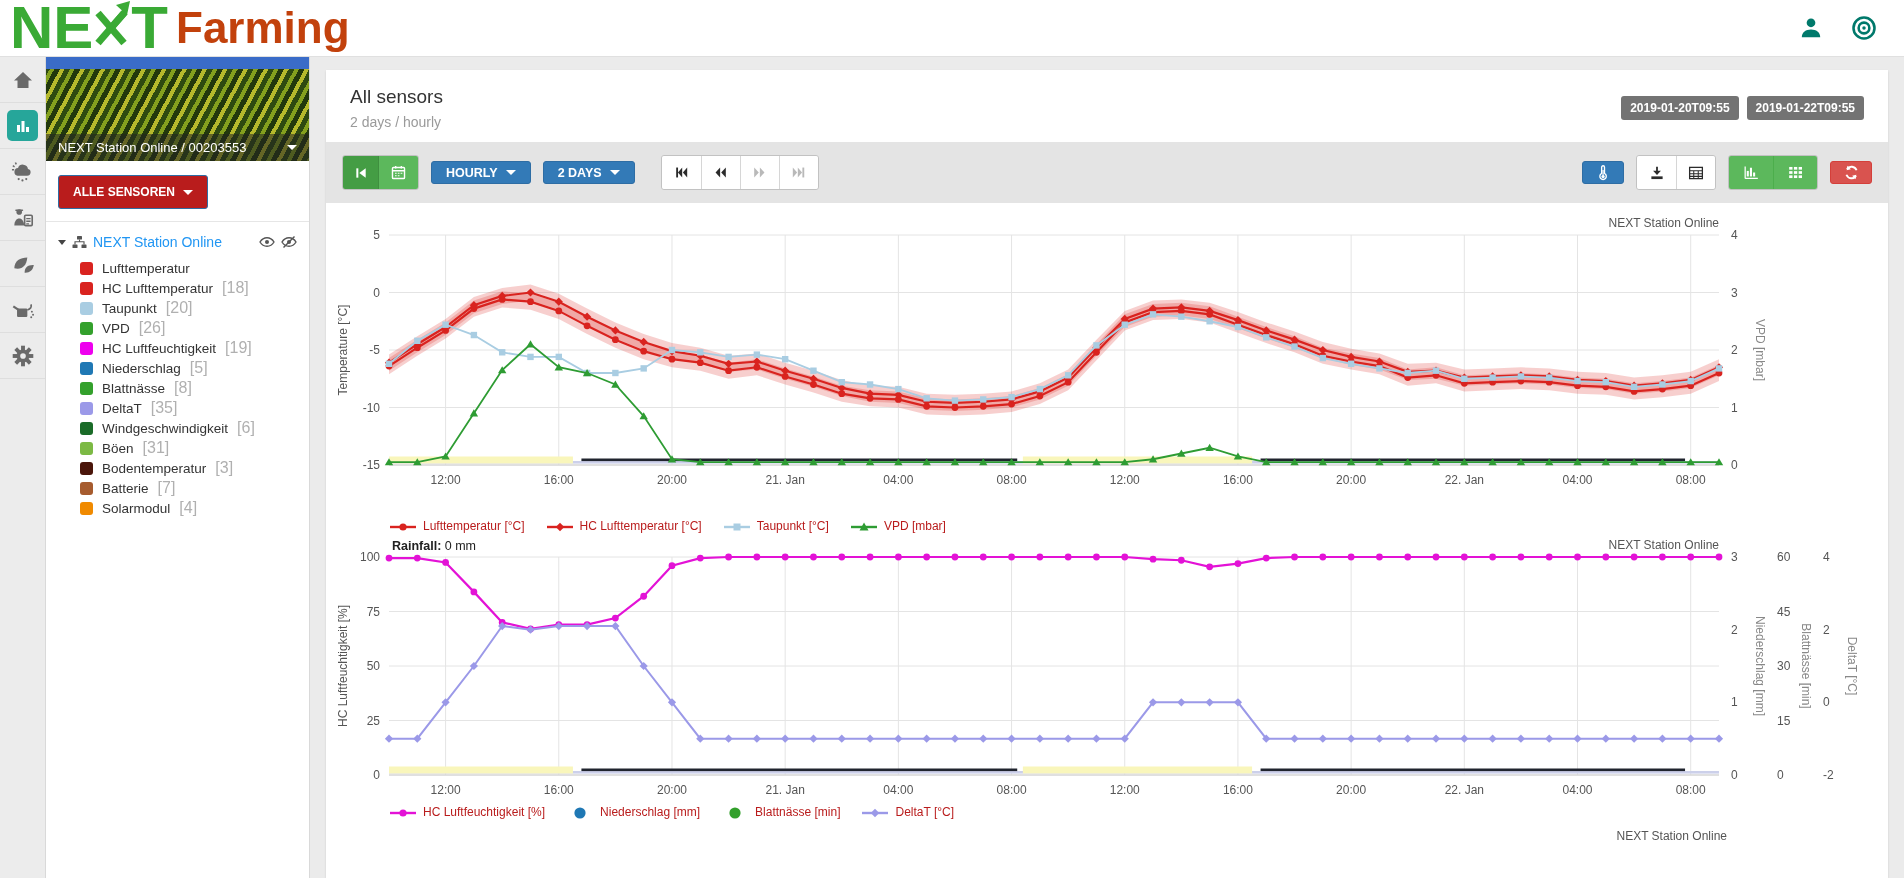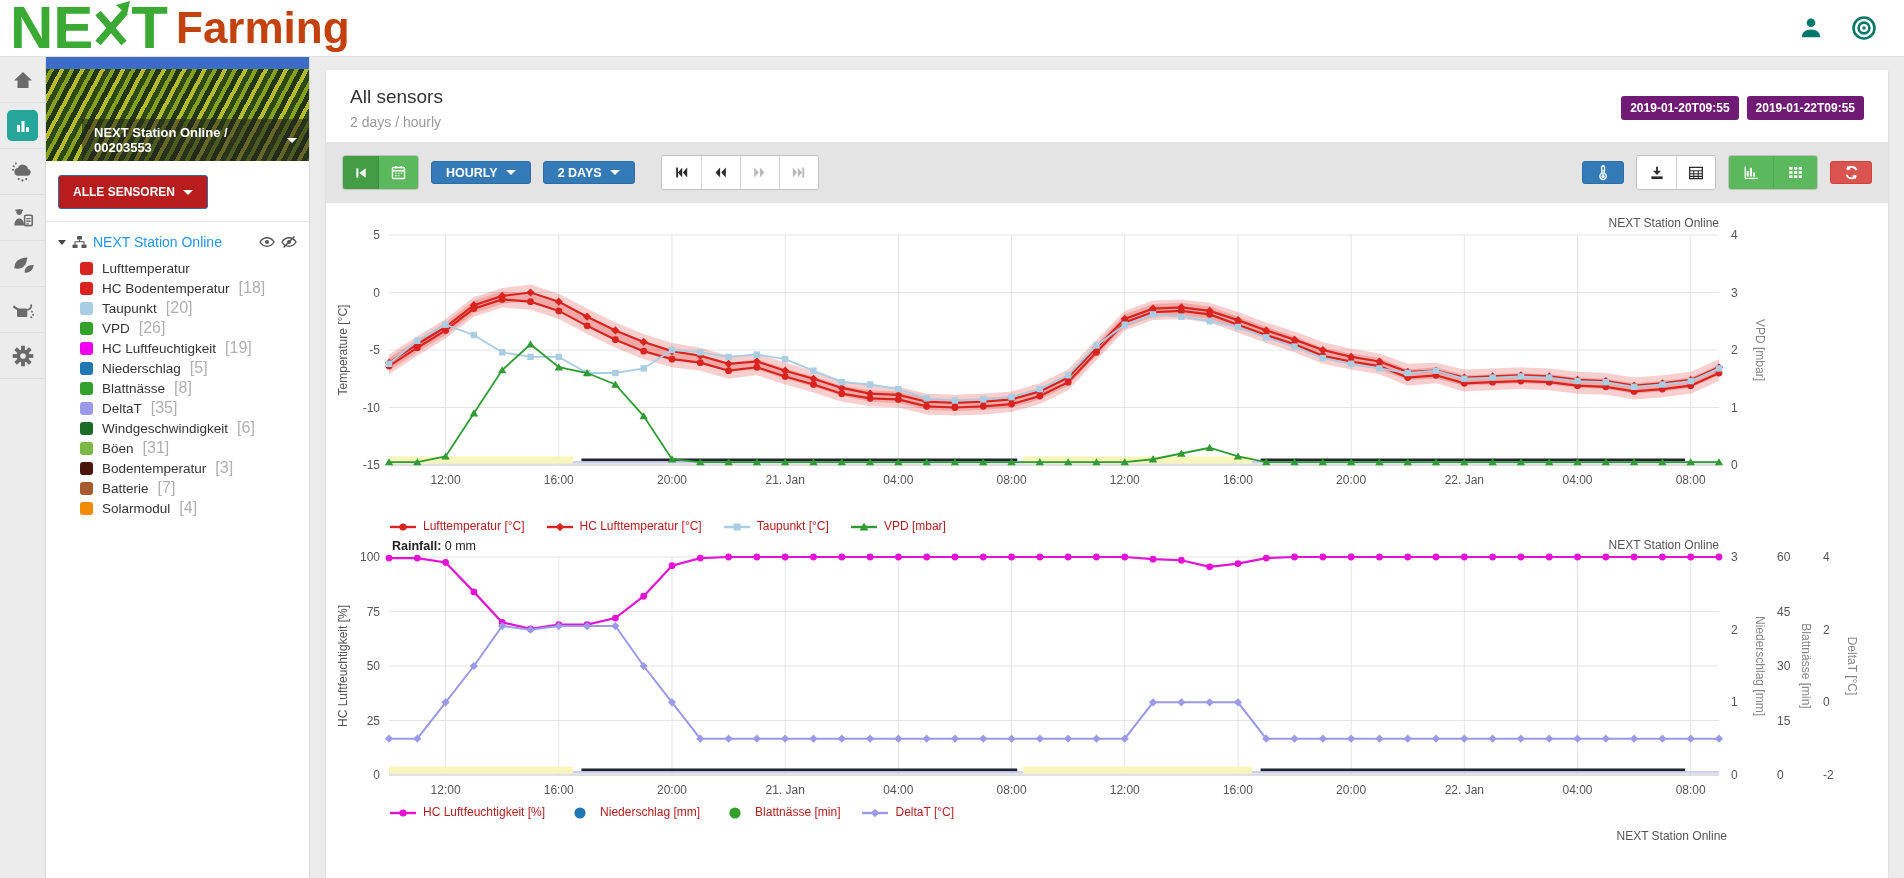--- a/index.html
+++ b/index.html
@@ -28,22 +28,22 @@
 
   
   .station { width:264px; background:#fff; border-right:1px solid #d9d9d9; display:flex; flex-direction:column; }
   .photo { height:104px; position:relative;
     background:
       linear-gradient(180deg, #3a6cc8 0 12%, rgba(0,0,0,0) 12%),
       repeating-linear-gradient(118deg, #b5b92c 0 4px, #2e4a10 4px 9px, #84a01e 9px 13px, #22380c 13px 18px),
       linear-gradient(180deg,#6c8c1e,#32500f);
   }
   .photo-label { position:absolute; left:0; right:0; bottom:0; background:rgba(35,35,35,.55);
-    color:#fff; font-size:13px; font-weight:700; padding:6px 12px; display:flex;
-    align-items:center; justify-content:space-between; cursor:pointer;margin-left:36px; }
+    color:#fff; font-size:13px; font-weight:400; padding:6px 12px; display:flex;
+    align-items:center; justify-content:space-between; cursor:pointer; }
   .caret { width:0; height:0; border-left:5px solid transparent; border-right:5px solid transparent;
     border-top:5px solid #fff; display:inline-block; }
   .station-controls { padding:14px 12px 12px 12px; border-bottom:1px solid #e6e6e6; }
   .btn-sensors { background:#b91c1c; color:#fff; font-weight:700; font-size:12px;
     border:1px solid #2e6da4; border-radius:3px; padding:9px 14px; cursor:pointer;
     display:inline-flex; align-items:center; gap:8px; font-family:"Liberation Sans",sans-serif; }
   .tree { padding:12px 12px; overflow:hidden; }
   .tree-root { display:flex; align-items:center; gap:6px; margin-bottom:8px; }
   .tree-caret { width:0; height:0; border-left:4px solid transparent; border-right:4px solid transparent;
     border-top:5px solid #444; display:inline-block; cursor:pointer; }
@@ -55,21 +55,21 @@
   .sensor-label { font-size:13.5px; color:#333; white-space:nowrap; }
   .sensor-count { font-size:16px; color:#b0b0b0; }
 
   
   .main { flex:1; padding:13px 16px 8px 16px; overflow:hidden; }
   .panel { background:#fff; box-shadow:0 1px 2px rgba(0,0,0,.12); height:808px; overflow:hidden; }
   .panel-head { display:flex; align-items:flex-start; justify-content:space-between; padding:16px 24px 12px 24px; }
   .page-title { font-size:19px; font-weight:500; color:#333; }
   .page-sub { font-size:14px; color:#9a9a9a; margin-top:6px; }
   .dates { display:flex; gap:8px; padding-top:10px; }
-  .badge { background:#701a75; color:#fff; font-size:12px; font-weight:700; border-radius:3px;
+  .badge { background:#737373; color:#fff; font-size:12px; font-weight:700; border-radius:3px;
     padding:5px 9px; cursor:pointer; }
 
   
   .toolbar { background:#e4e4e4; padding:13px 16px; display:flex; align-items:center;
     justify-content:space-between; }
   .tb-left, .tb-right { display:flex; align-items:center; gap:12px; }
   .btn { border:1px solid rgba(0,0,0,.12); border-radius:3px; height:23px; display:inline-flex;
     align-items:center; justify-content:center; cursor:pointer; background:#fff;
     font-family:"Liberation Sans",sans-serif; }
   .btn-blue { background:#337ab7; border-color:#2e6da4; color:#fff; font-weight:700;
@@ -244,21 +244,21 @@
           <path d="M2.5 12.5 L13.5 1.5" stroke="#555" stroke-width="1.4"></path>
         </svg>
       </div>
       <ul class="sensor-list">
           <li>
             <span class="swatch" style="background: rgb(217, 35, 31);"></span>
             <span class="sensor-label">Lufttemperatur</span>
           </li>
           <li>
             <span class="swatch" style="background: rgb(217, 35, 31);"></span>
-            <span class="sensor-label">HC Bodentemperatur</span>
+            <span class="sensor-label">HC Lufttemperatur</span>
             <span class="sensor-count">[18]</span>
           </li>
           <li>
             <span class="swatch" style="background: rgb(169, 205, 226);"></span>
             <span class="sensor-label">Taupunkt</span>
             <span class="sensor-count">[20]</span>
           </li>
           <li>
             <span class="swatch" style="background: rgb(51, 160, 44);"></span>
             <span class="sensor-label">VPD</span>

